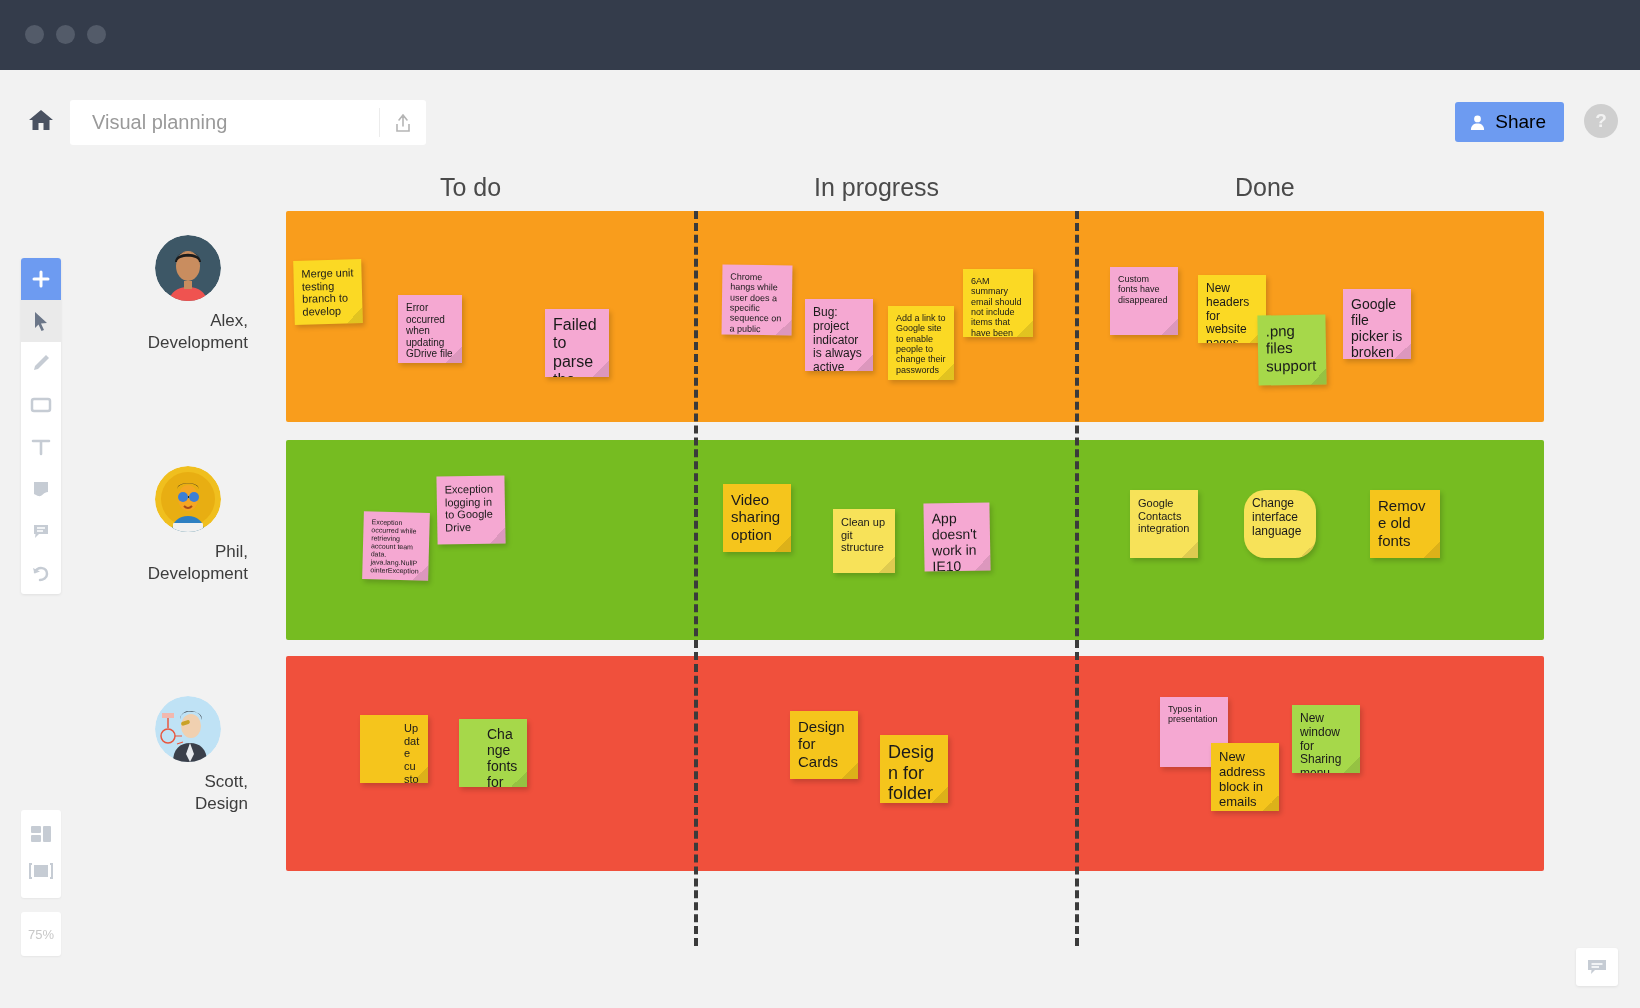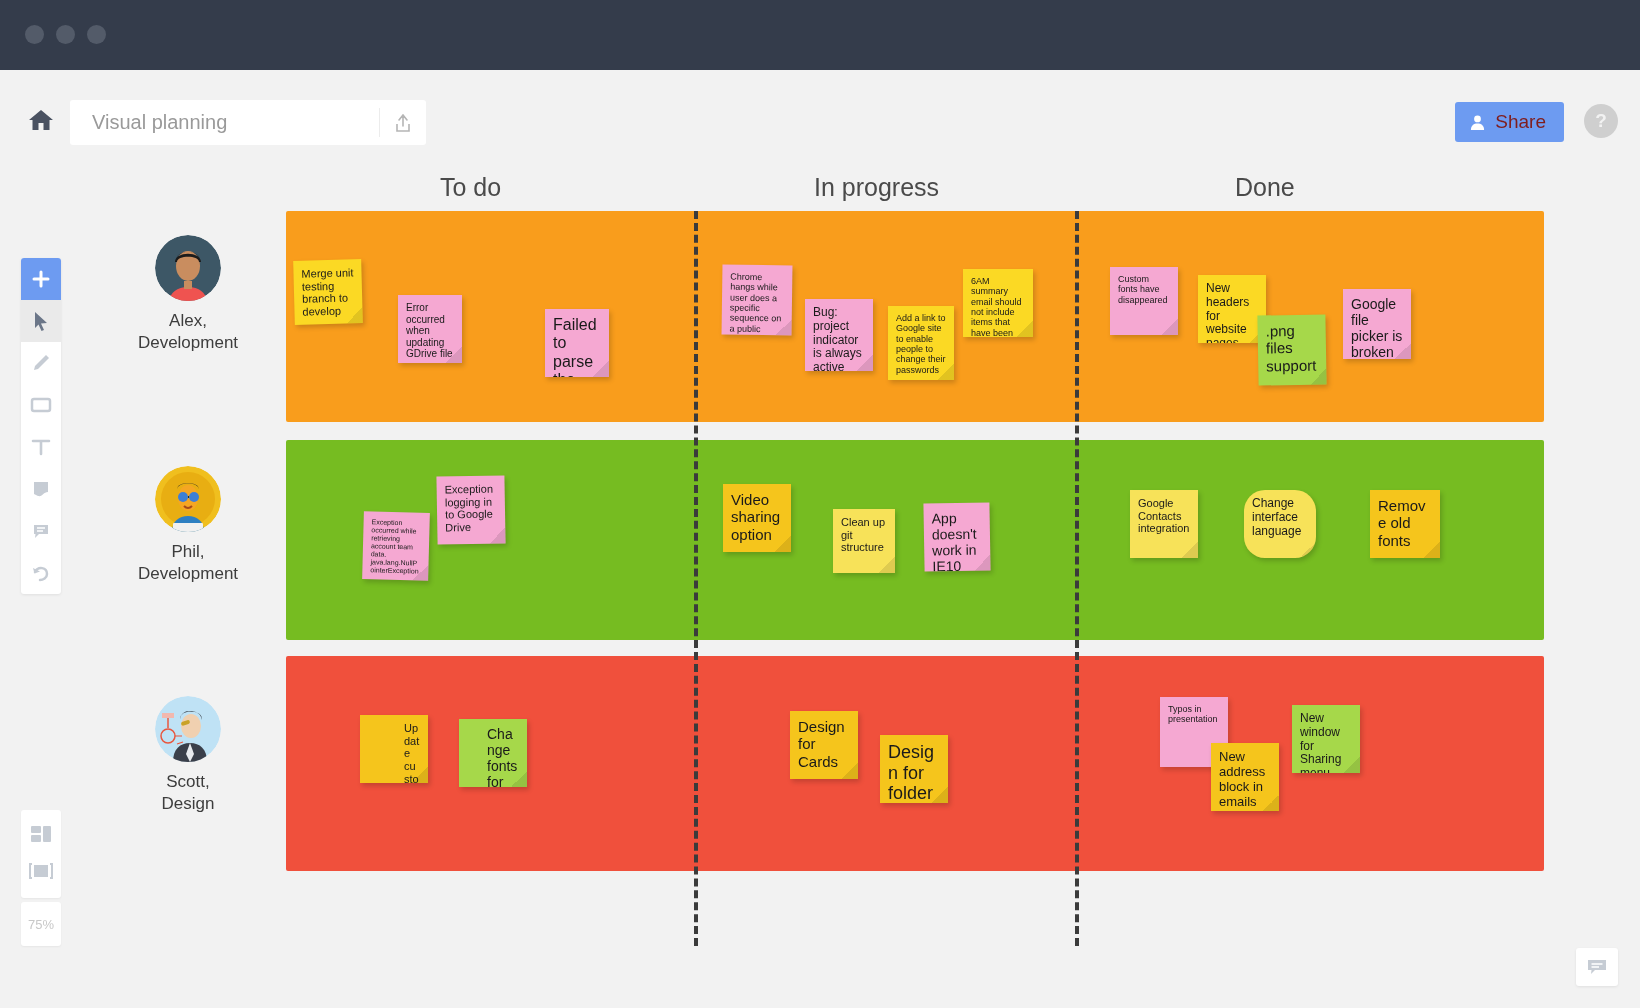--- a/index.html
+++ b/index.html
@@ -41,21 +41,21 @@
     font-family: "Liberation Sans", sans-serif;
     min-width: 150px;
   }
   .doc-sep { width: 1px; background: #ececec; margin: 8px 0; }
   .doc-export {
     width: 46px; display: flex; align-items: center; justify-content: center;
     cursor: pointer;
   }
   .share-btn {
     position: absolute; right: 76px; top: 20px; height: 40px;
-    background: #6d9bf1; border-radius: 3px; color: #7f1d1d;
+    background: #6d9bf1; border-radius: 3px; color: #000000;
     display: flex; align-items: center; gap: 9px; padding: 0 18px 0 14px;
     font-size: 19px; cursor: pointer; border: none;
     font-family: "Liberation Sans", sans-serif;
   }
   .help-btn {
     position: absolute; right: 22px; top: 22px;
     width: 34px; height: 34px; border-radius: 50%; background: #cfcfcf;
     color: #f2f2f2; font-size: 19px; font-weight: bold;
     display: flex; align-items: center; justify-content: center; cursor: pointer;
   }
@@ -69,21 +69,21 @@
   }
   .tool {
     width: 40px; height: 42px; display: flex; align-items: center;
     justify-content: center; cursor: pointer;
   }
   .tool.active-blue { background: #6d9bf1; }
   .tool.active-gray { background: #eaeaea; }
 
   .bottom-tools {
     position: absolute; left: 21px; top: 810px;
-    width: 40px; display: flex; flex-direction: column; gap: 4px;
+    width: 40px; display: flex; flex-direction: column; gap: 14px;
   }
   .btool {
     width: 40px; height: 44px; background: #ffffff; border-radius: 3px;
     display: flex; align-items: center; justify-content: center; cursor: pointer;
     box-shadow: 0 1px 2px rgba(0,0,0,.05);
   }
   .btool.tall { height: 88px; flex-direction: column; gap: 14px; }
   .zoom-badge {
     width: 40px; height: 44px; background: #ffffff; border-radius: 3px;
     display: flex; align-items: center; justify-content: center;
@@ -107,21 +107,21 @@
     position: absolute; left: 286px; width: 1258px; border-radius: 2px;
   }
   .lane-orange { background: #f99d1c; }
   .lane-green  { background: #76bc21; }
   .lane-red    { background: #f0503c; }
 
   .divider {
     position: absolute; width: 0; border-left: 4px dashed #3b3b3b;
   }
 
-  .person { position: absolute; width: 120px; text-align: center; }
+  .person { position: absolute; width: 120px; text-align: right; }
   .avatar {
     width: 66px; height: 66px; border-radius: 50%; margin: 0 auto;
     overflow: hidden; position: relative;
   }
   .pname {
     margin-top: 9px; font-size: 17px; color: #3d3d3d; line-height: 1.3;
   }
 
   
   .note {

